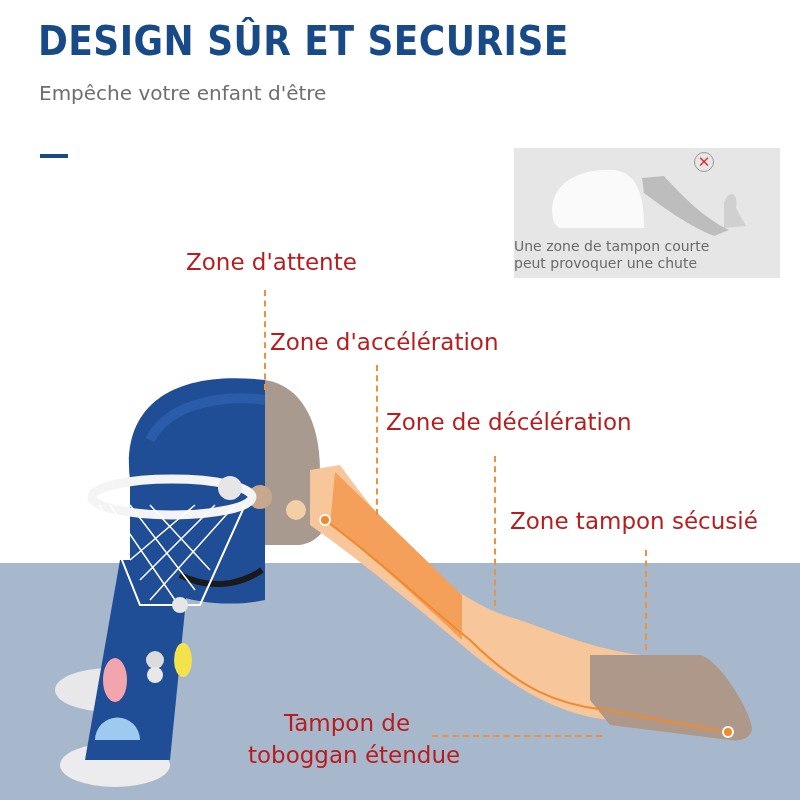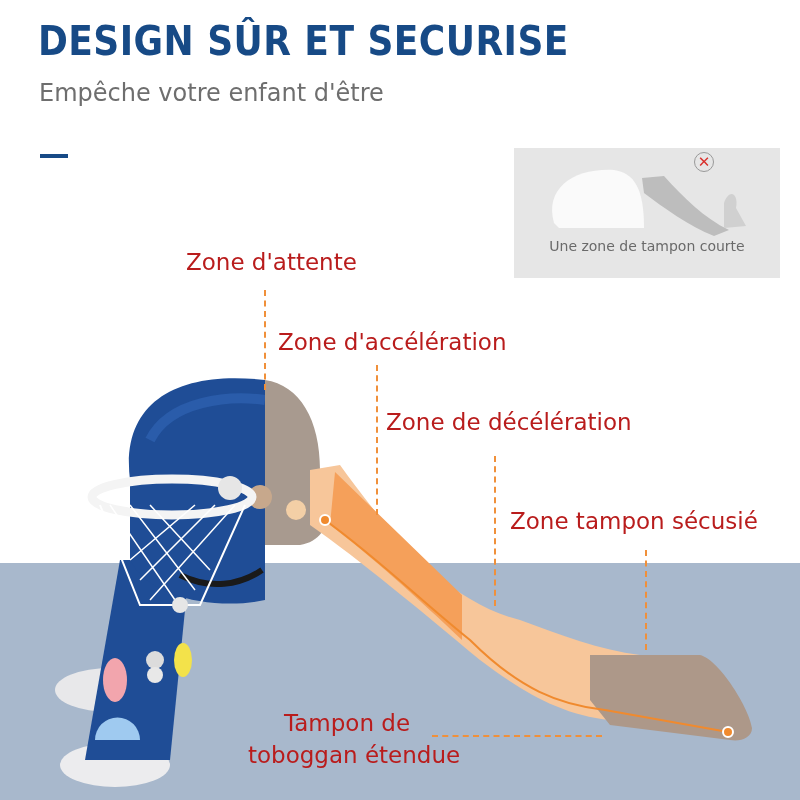--- a/index.html
+++ b/index.html
@@ -1,22 +1,22 @@
 <!DOCTYPE html>
 <html><head>
 <meta charset="utf-8">
 <style>
   html, body { margin:0; padding:0; }
   body { width:800px; height:800px; position:relative; overflow:hidden; background:#ffffff; font-family:"DejaVu Sans", sans-serif; }
   .floor { position:absolute; left:0; top:563px; width:800px; height:237px; background:#a8b8cc; }
   .title { position:absolute; left:38px; top:18px; font-size:40px; font-weight:bold; color:#174a86; letter-spacing:0.5px; font-family:"DejaVu Sans", sans-serif; transform:scaleX(0.9); transform-origin:left; white-space:nowrap; }
-  .subtitle { position:absolute; left:39px; top:76px; font-size:24px; line-height:35px; color:#6e6e6e; }
+  .subtitle { position:absolute; left:39px; top:76px; font-size:20px; line-height:35px; color:#6e6e6e; }
   .accent-bar { position:absolute; left:40px; top:154px; width:28px; height:4px; background:#174a86; }
   .warn-box { position:absolute; left:514px; top:148px; width:266px; height:130px; background:#e6e6e6; }
-  .warn-box .caption { position:absolute; left:0; top:90px; width:100%; text-align:center; font-size:14px; line-height:17px; color:#6a6a6a; }
+  .warn-box .caption { position:absolute; left:0; top:90px; width:100%; text-align:left; font-size:14px; line-height:17px; color:#6a6a6a; }
   .warn-icon { position:absolute; left:180px; top:4px; width:18px; height:18px; border-radius:50%; border:1.5px solid #999; color:#d9302c; font-size:15px; line-height:18px; text-align:center; font-weight:bold; }
   .label { position:absolute; font-size:23px; color:#b91c1c; white-space:nowrap; }
   .dash-v { position:absolute; width:0; border-left:2.5px dashed #f0903a; }
   .dash-h { position:absolute; height:0; border-top:2.5px dashed #f0903a; }
   .dot { position:absolute; width:8px; height:8px; border-radius:50%; background:#f08a2e; border:2px solid #fff; }
   svg.scene { position:absolute; left:0; top:0; }
 </style>
 </head>
 <body>
 
@@ -64,27 +64,28 @@
 
 <div class="warn-box">
   <svg width="266" height="90" style="position:absolute;left:0;top:0">
     <path d="M40 75 C30 40 60 20 100 22 C120 25 130 40 130 80 L45 80 Z" fill="#fafafa"></path>
     <path d="M128 30 L150 28 C170 50 190 70 215 82 L200 88 C175 78 150 60 130 45 Z" fill="#bdbdbd"></path>
     <path d="M210 55 C215 40 225 45 222 60 L232 78 L210 80 Z" fill="#d0d0d0"></path>
   </svg>
   <div class="warn-icon">✕</div>
   <div class="caption">
     <div>Une zone de tampon courte</div>
+    <div>peut provoquer une chute</div>
   </div>
 </div>
 
 <div class="label" style="left:186px;top:249px">Zone d'attente</div>
 <div class="dash-v" style="left:264px;top:290px;height:100px"></div>
 
-<div class="label" style="left:278px;top:329px">Zone d'accélération</div>
+<div class="label" style="left:270px;top:329px">Zone d'accélération</div>
 <div class="dash-v" style="left:376px;top:365px;height:150px"></div>
 
 <div class="label" style="left:386px;top:409px">Zone de décélération</div>
 <div class="dash-v" style="left:494px;top:456px;height:150px"></div>
 
 <div class="label" style="left:510px;top:508px">Zone tampon sécusié</div>
 <div class="dash-v" style="left:645px;top:550px;height:100px"></div>
 
 <div class="dot" style="left:319px;top:514px"></div>
 <div class="dot" style="left:722px;top:726px"></div>

